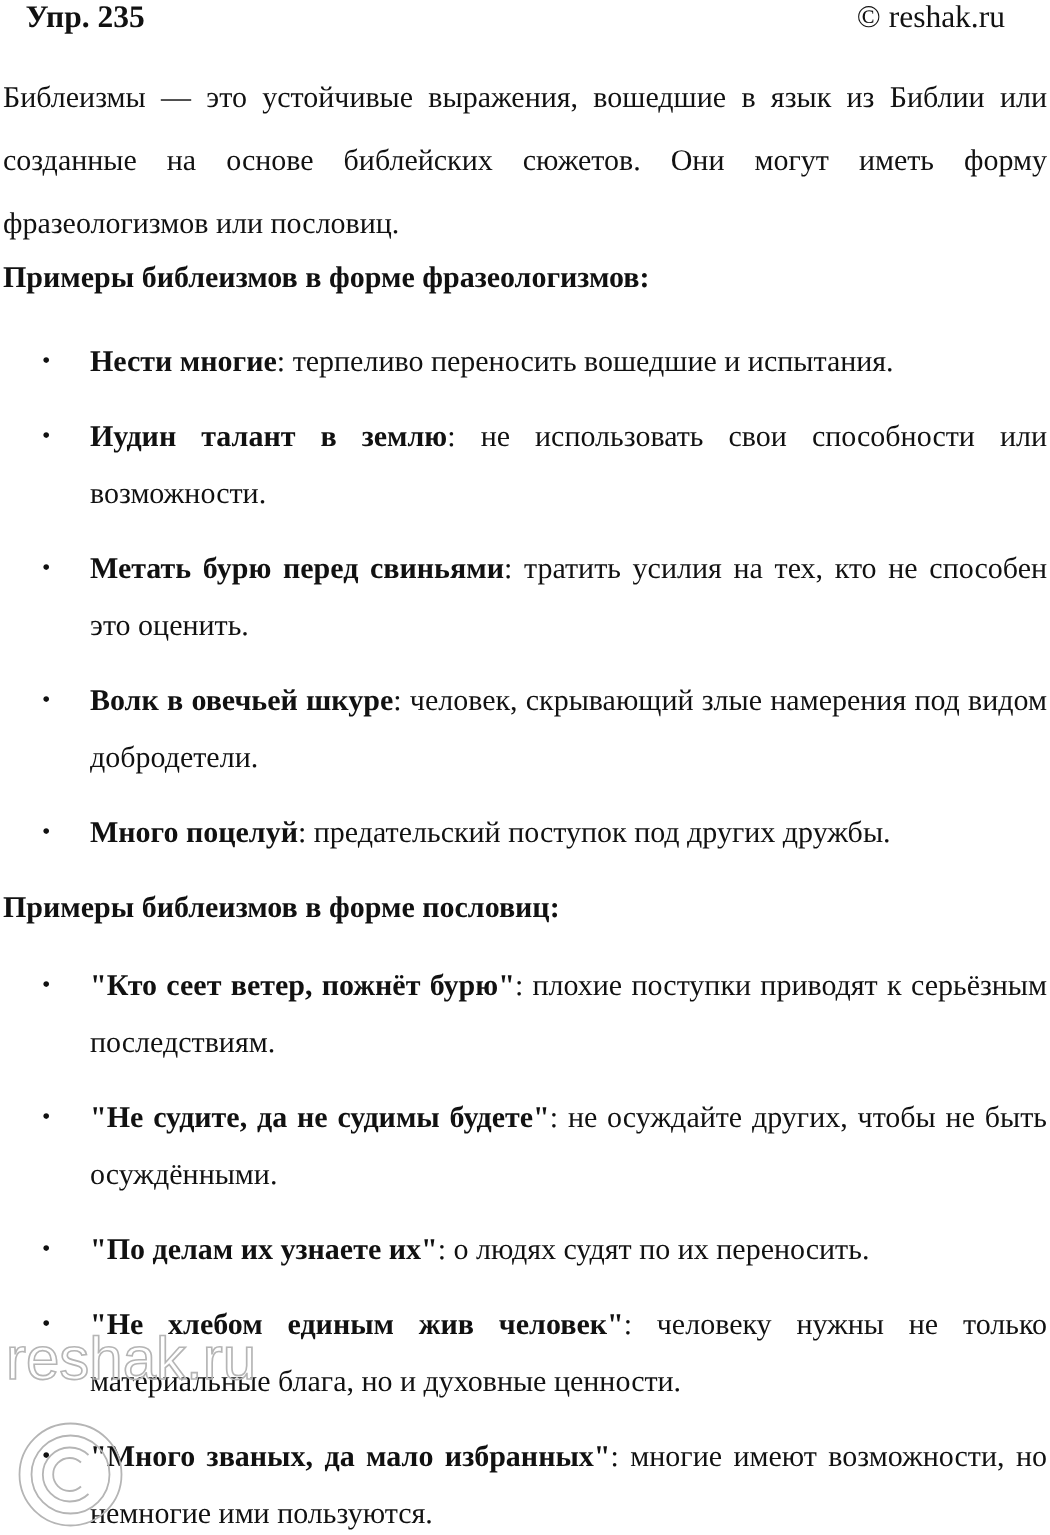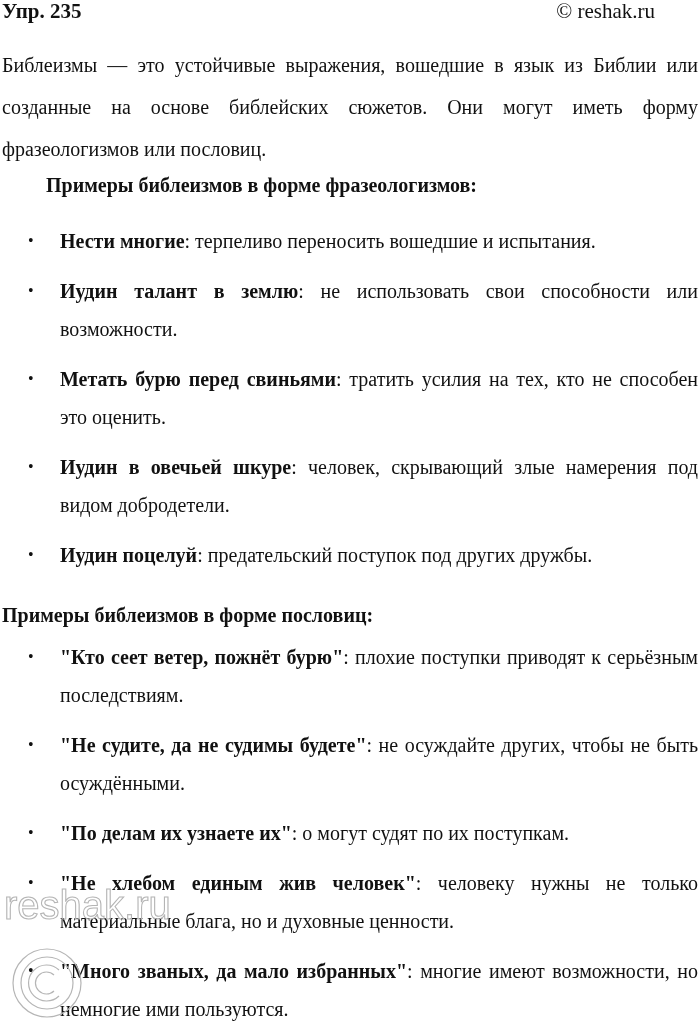--- a/index.html
+++ b/index.html
@@ -2,21 +2,21 @@
 <html><head>
   <meta charset="utf-8">
   <style>
     html, body { margin: 0; padding: 0; background: #ffffff; }
     body {
       width: 700px; height: 1023px; overflow: hidden; position: relative;
       font-family: "Liberation Serif", "DejaVu Serif", serif;
       color: #111111;
     }
     .header {
-      position: absolute; left: 0; top: 0; width: 658px; height: 30px;
+      position: absolute; left: 15px; top: 0; width: 658px; height: 30px;
     }
     .ex-title {
       position: absolute; left: 2px; top: -2px;
       font-weight: bold; font-size: 21px; line-height: 26px;
     }
     .copyright {
       position: absolute; right: 3px; top: -2px;
       font-size: 21px; line-height: 26px;
     }
     .intro {
@@ -48,59 +48,59 @@
 </head>
 <body>
 
 <div class="header">
   <div class="ex-title">Упр. 235</div>
   <div class="copyright">© reshak.ru</div>
 </div>
 
 <p class="intro">Библеизмы — это устойчивые выражения, вошедшие в язык из Библии или созданные на основе библейских сюжетов. Они могут иметь форму фразеологизмов или пословиц.</p>
 
-<h2 class="section-heading" style="top:172px;margin-left:44px;">Примеры библеизмов в форме фразеологизмов:</h2>
+<h2 class="section-heading" style="top:172px;">Примеры библеизмов в форме фразеологизмов:</h2>
 
 <ul class="list" style="top:222px;">
   <li class="list-item">
     <span class="bullet">•</span>
     <span class="term">Нести многие</span><span>: терпеливо переносить вошедшие и испытания.</span>
   </li>
   <li class="list-item">
     <span class="bullet">•</span>
     <span class="term">Иудин талант в землю</span><span>: не использовать свои способности или возможности.</span>
   </li>
   <li class="list-item">
     <span class="bullet">•</span>
     <span class="term">Метать бурю перед свиньями</span><span>: тратить усилия на тех, кто не способен это оценить.</span>
   </li>
   <li class="list-item">
     <span class="bullet">•</span>
-    <span class="term">Иудин в овечьей шкуре</span><span>: человек, скрывающий злые намерения под видом добродетели.</span>
+    <span class="term">Волк в овечьей шкуре</span><span>: человек, скрывающий злые намерения под видом добродетели.</span>
   </li>
   <li class="list-item">
     <span class="bullet">•</span>
-    <span class="term">Иудин поцелуй</span><span>: предательский поступок под других дружбы.</span>
+    <span class="term">Много поцелуй</span><span>: предательский поступок под других дружбы.</span>
   </li>
 </ul>
 
-<h2 class="section-heading" style="top:592px;margin-top:10px;">Примеры библеизмов в форме пословиц:</h2>
+<h2 class="section-heading" style="top:592px;">Примеры библеизмов в форме пословиц:</h2>
 
 <ul class="list" style="top:638px;">
   <li class="list-item">
     <span class="bullet">•</span>
     <span class="term">"Кто сеет ветер, пожнёт бурю"</span><span>: плохие поступки приводят к серьёзным последствиям.</span>
   </li>
   <li class="list-item">
     <span class="bullet">•</span>
     <span class="term">"Не судите, да не судимы будете"</span><span>: не осуждайте других, чтобы не быть осуждёнными.</span>
   </li>
   <li class="list-item">
     <span class="bullet">•</span>
-    <span class="term">"По делам их узнаете их"</span><span>: о могут судят по их поступкам.</span>
+    <span class="term">"По делам их узнаете их"</span><span>: о людях судят по их переносить.</span>
   </li>
   <li class="list-item">
     <span class="bullet">•</span>
     <span class="term">"Не хлебом единым жив человек"</span><span>: человеку нужны не только материальные блага, но и духовные ценности.</span>
   </li>
   <li class="list-item">
     <span class="bullet">•</span>
     <span class="term">"Много званых, да мало избранных"</span><span>: многие имеют возможности, но немногие ими пользуются.</span>
   </li>
 </ul>

